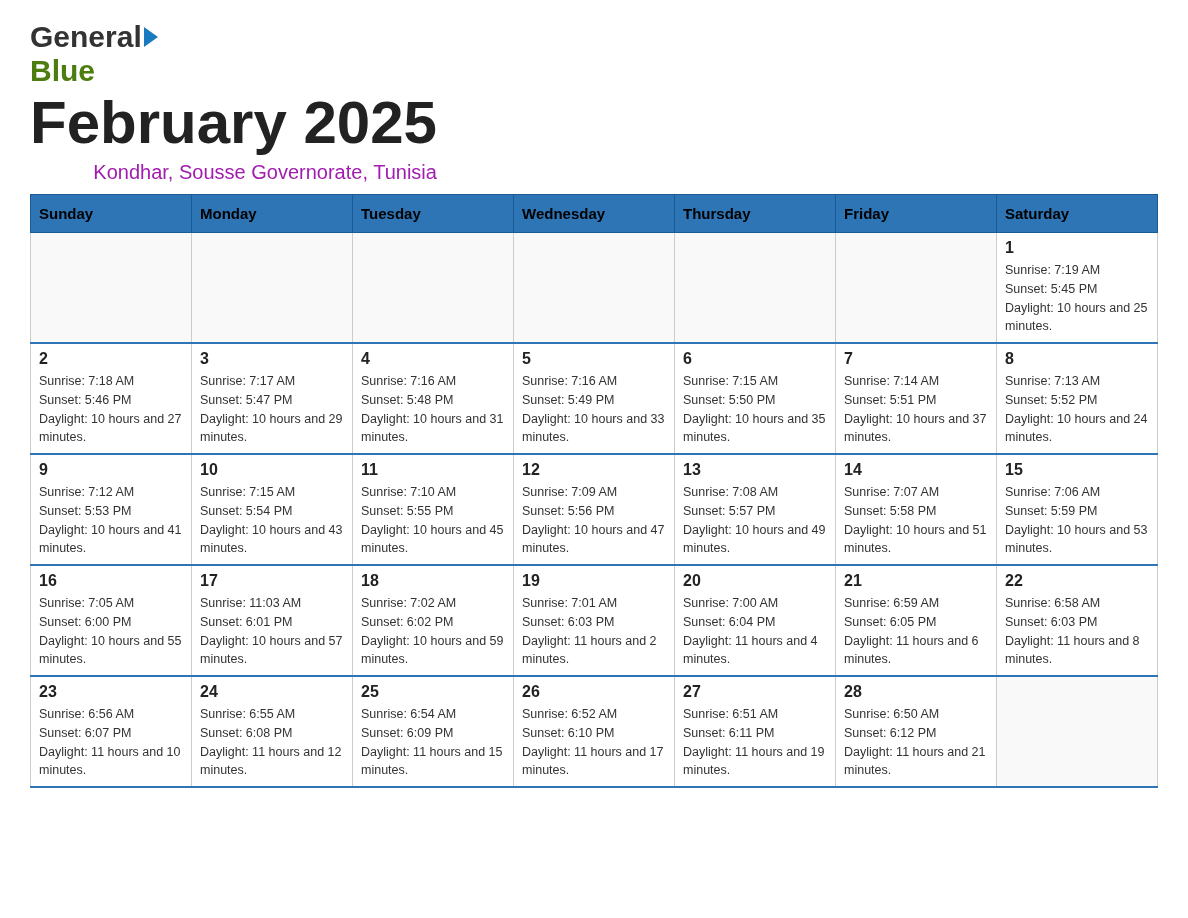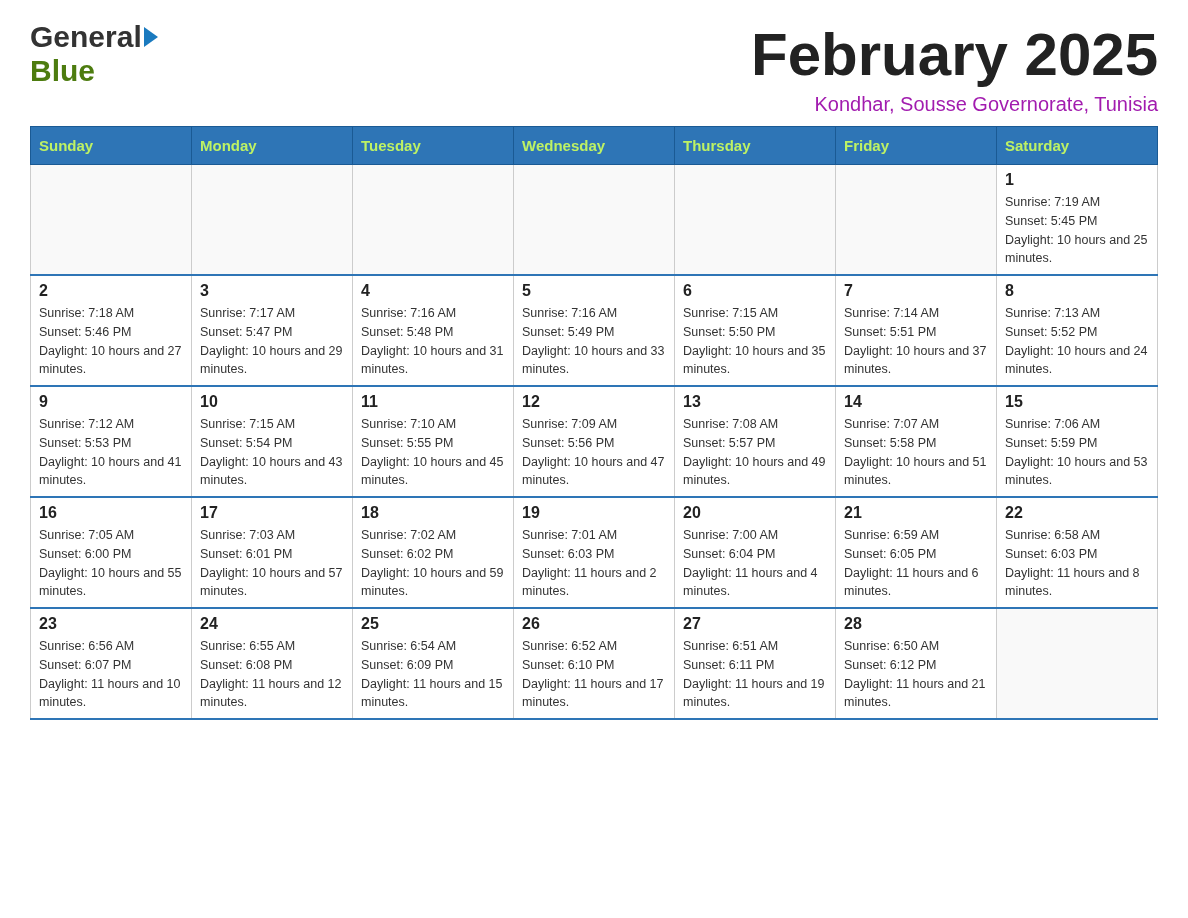--- a/index.html
+++ b/index.html
@@ -7,20 +7,21 @@
       font-family: Arial, sans-serif;
       background: #fff;
       padding: 20px 30px;
       color: #333;
     }
     .header {
       display: flex;
       justify-content: space-between;
       align-items: flex-start;
       margin-bottom: 10px;
+      flex-direction: column;
     }
     .logo {
       display: flex;
       flex-direction: column;
       align-items: flex-start;
     }
     .title-block {
       text-align: right;
     }
     .title-block h1 {
@@ -34,21 +35,21 @@
       color: #a21caf;
       margin-top: 4px;
     }
     .calendar {
       width: 100%;
       border-collapse: collapse;
       margin-top: 10px;
     }
     .calendar thead th {
       background-color: #2e75b6;
-      color: #bef264;
+      color: #000000;
       text-align: left;
       padding: 10px 8px;
       font-size: 15px;
       font-weight: bold;
       border: 1px solid #1a5a94;
     }
     .calendar tbody td {
       border: 1px solid #ccc;
       vertical-align: top;
       padding: 6px 8px;
@@ -203,21 +204,21 @@
           <div class="day-info"><span>Sunrise: 7:06 AM</span><br><span>Sunset: 5:59 PM</span><br><span>Daylight: 10 hours and 53 minutes.</span></div>
         </td>
       </tr>
       <tr>
         <td>
           <div class="day-number">16</div>
           <div class="day-info"><span>Sunrise: 7:05 AM</span><br><span>Sunset: 6:00 PM</span><br><span>Daylight: 10 hours and 55 minutes.</span></div>
         </td>
         <td>
           <div class="day-number">17</div>
-          <div class="day-info"><span>Sunrise: 7:03 AM</span><br><span>Sunset: 6:01 PM</span><br><span>Daylight: 10 hours and 57 minutes.</span></div>
+          <div class="day-info"><span>Sunrise: 11:03 AM</span><br><span>Sunset: 6:01 PM</span><br><span>Daylight: 10 hours and 57 minutes.</span></div>
         </td>
         <td>
           <div class="day-number">18</div>
           <div class="day-info"><span>Sunrise: 7:02 AM</span><br><span>Sunset: 6:02 PM</span><br><span>Daylight: 10 hours and 59 minutes.</span></div>
         </td>
         <td>
           <div class="day-number">19</div>
           <div class="day-info"><span>Sunrise: 7:01 AM</span><br><span>Sunset: 6:03 PM</span><br><span>Daylight: 11 hours and 2 minutes.</span></div>
         </td>
         <td>

